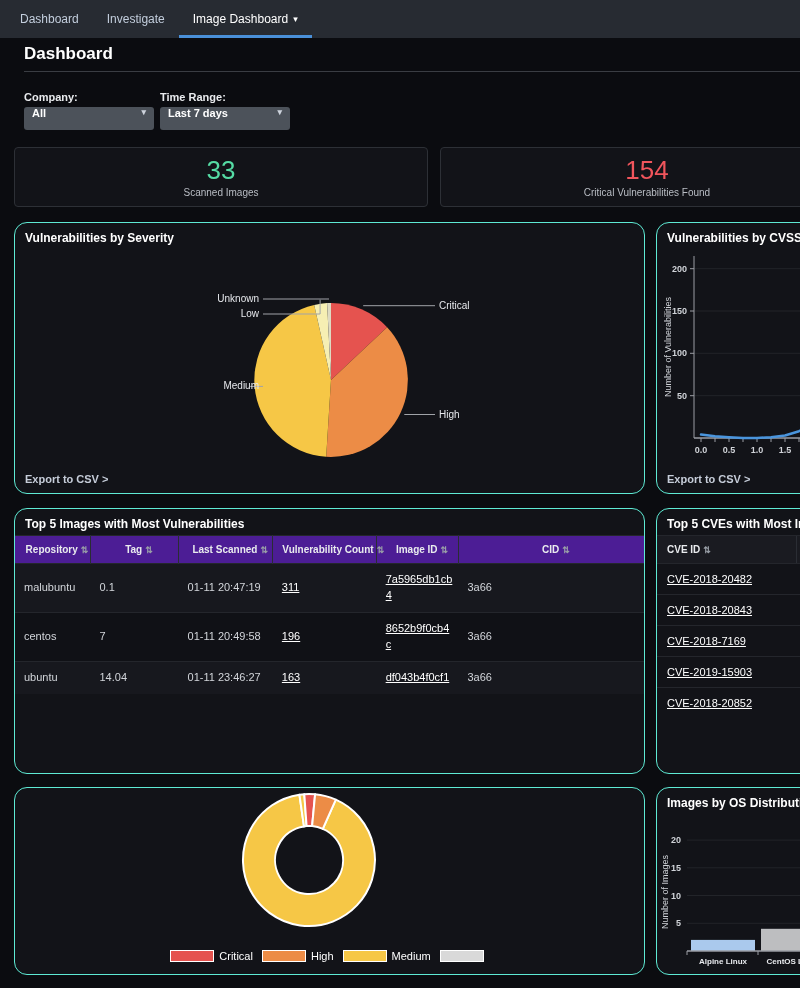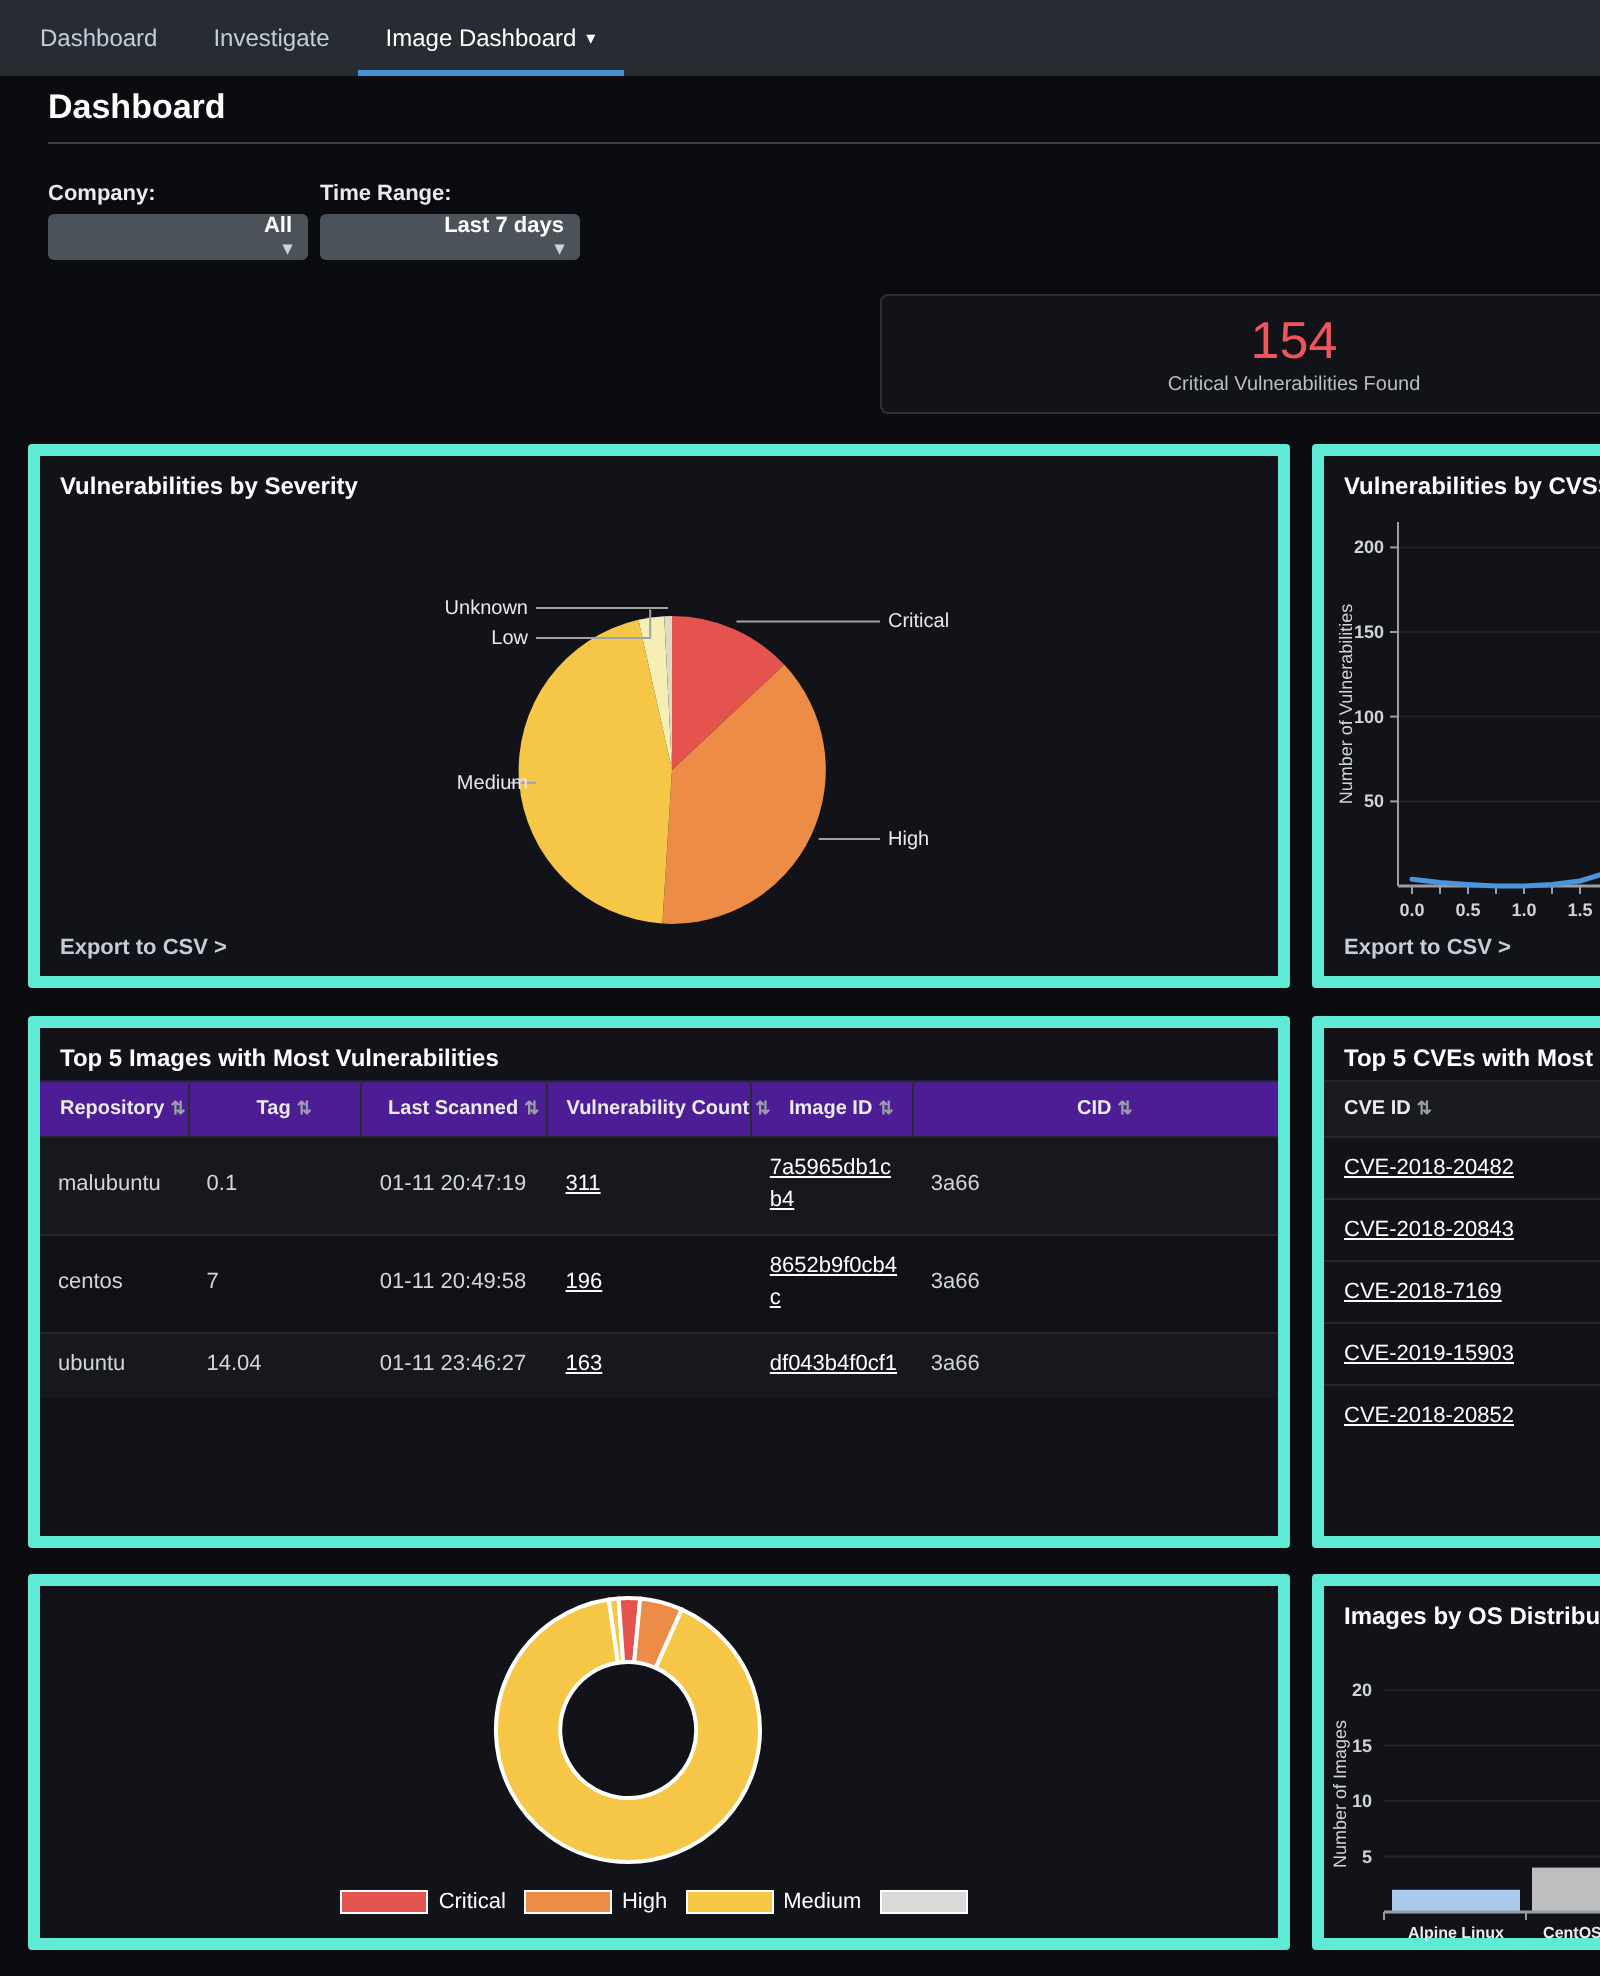--- a/index.html
+++ b/index.html
@@ -14,33 +14,33 @@
     color: #c3cedd; cursor: pointer; border-bottom: 3px solid transparent; padding-top: 3px; }
   .nav-item.active { color: #ffffff; border-bottom-color: #4a90d9; }
   .nav-item .caret { margin-left: 5px; font-size: 9px; color: #ffffff; }
 
   .page-title { position: absolute; left: 24px; top: 44px; font-size: 17px; font-weight: bold; color: #ffffff; }
   .title-divider { position: absolute; left: 24px; top: 71px; width: 1272px; height: 1px; background: #3a3d43; }
 
   
   .filter-label { position: absolute; font-size: 11px; font-weight: bold; color: #e9ebee; }
   .dropdown { position: absolute; width: 130px; height: 23px; background: #4c525a; border-radius: 3px;
-    color: #ffffff; font-size: 11px; font-weight: bold; display: flex; align-items: flex-end;
-    padding: 0 8px; cursor: pointer; flex-direction: column; }
+    color: #ffffff; font-size: 11px; font-weight: bold; display: flex; align-items: flex-start;
+    padding: 0 8px; cursor: pointer; }
   .dropdown .dd-caret { margin-left: auto; font-size: 9px; color: #cdd3dc; }
 
   
   .stat-card { position: absolute; top: 147px; height: 60px; width: 414px; background: #121318;
     border: 1px solid #2d3036; border-radius: 4px; display: flex; flex-direction: column;
     align-items: center; justify-content: center; }
   .stat-value { font-size: 26px; font-weight: 500; line-height: 1; }
   .stat-label { font-size: 10px; color: #b9bdc4; margin-top: 4px; }
 
   
-  .panel { position: absolute; background: #121318; border: 6px solid #5eead4; border-radius: 2px; }
+  .panel { position: absolute; background: #121318; border: 1px solid #5eead4; border-radius: 13px; }
   .panel-title { padding: 8px 10px 4px 10px; font-size: 12px; font-weight: bold; color: #ffffff;
     white-space: nowrap; overflow: hidden; }
   .export-link { position: absolute; left: 10px; bottom: 8px; font-size: 11px; font-weight: bold;
     color: #c6cdd9; cursor: pointer; }
 
   #panel-severity { left: 14px; top: 222px; width: 631px; height: 272px; }
   #panel-cvss     { left: 656px; top: 222px; width: 520px; height: 272px; }
   #panel-images   { left: 14px; top: 508px; width: 631px; height: 266px; }
   #panel-cves     { left: 656px; top: 508px; width: 520px; height: 266px; }
   #panel-detect   { left: 14px; top: 787px; width: 631px; height: 188px; }
@@ -100,20 +100,24 @@
   <div class="dropdown" style="left:24px; top:107px;">
     <span>All</span>
     <span class="dd-caret">▾</span>
   </div>
   <div class="filter-label" style="left:160px; top:91px;">Time Range:</div>
   <div class="dropdown" style="left:160px; top:107px;">
     <span>Last 7 days</span>
     <span class="dd-caret">▾</span>
   </div>
 
+  <div class="stat-card" style="left:14px;">
+    <div class="stat-value" style="color:#55dba4;">33</div>
+    <div class="stat-label">Scanned Images</div>
+  </div>
   <div class="stat-card" style="left:440px;">
     <div class="stat-value" style="color:#f0555c;">154</div>
     <div class="stat-label">Critical Vulnerabilities Found</div>
   </div>
 
   <div class="panel" id="panel-severity">
     <div class="panel-title">Vulnerabilities by Severity</div>
     <div id="severity-pie"><svg width="631" height="238" viewBox="0 0 631 238">
           <path d="M316,131 L316.0,54.0 A77,77 0 0 1 372.1,78.3 Z" fill="#e5534f"></path>
           <path d="M316,131 L372.1,78.3 A77,77 0 0 1 311.2,207.8 Z" fill="#ec8c46"></path>

